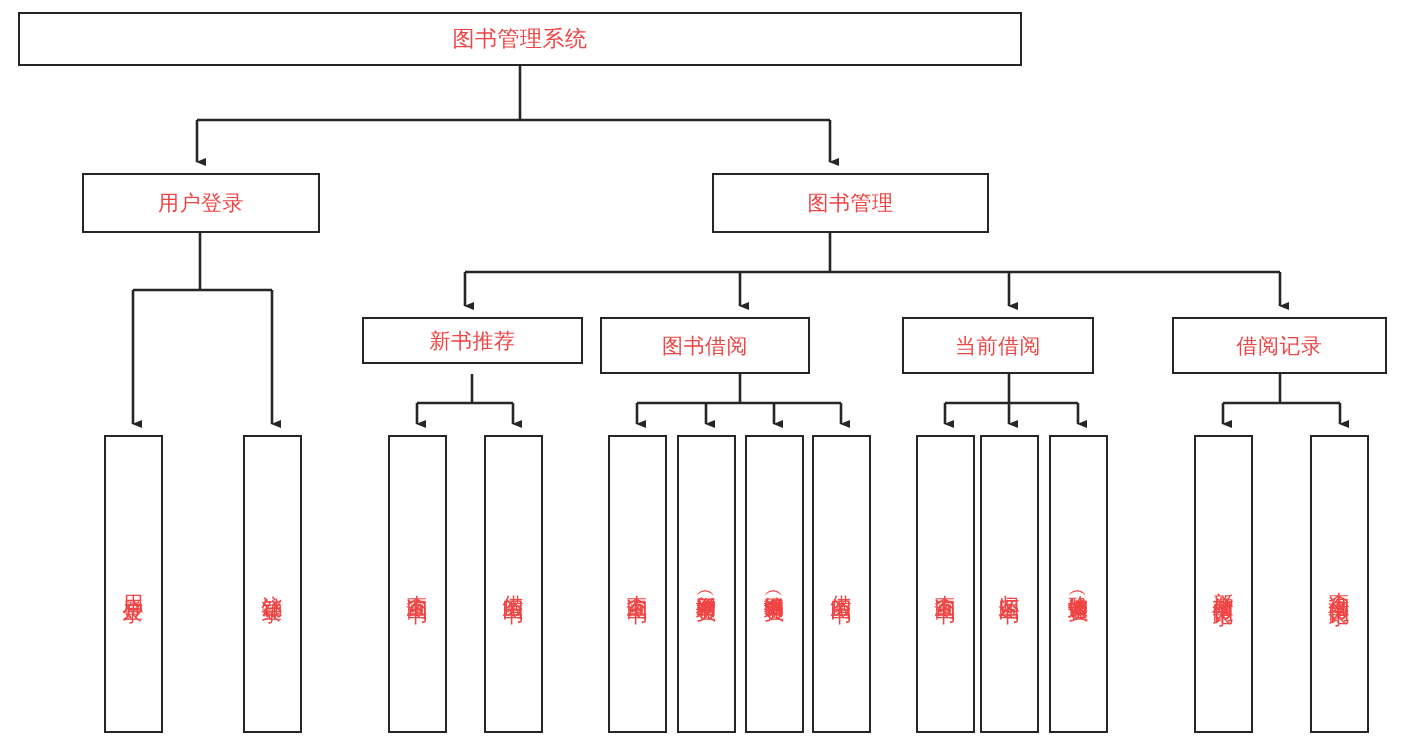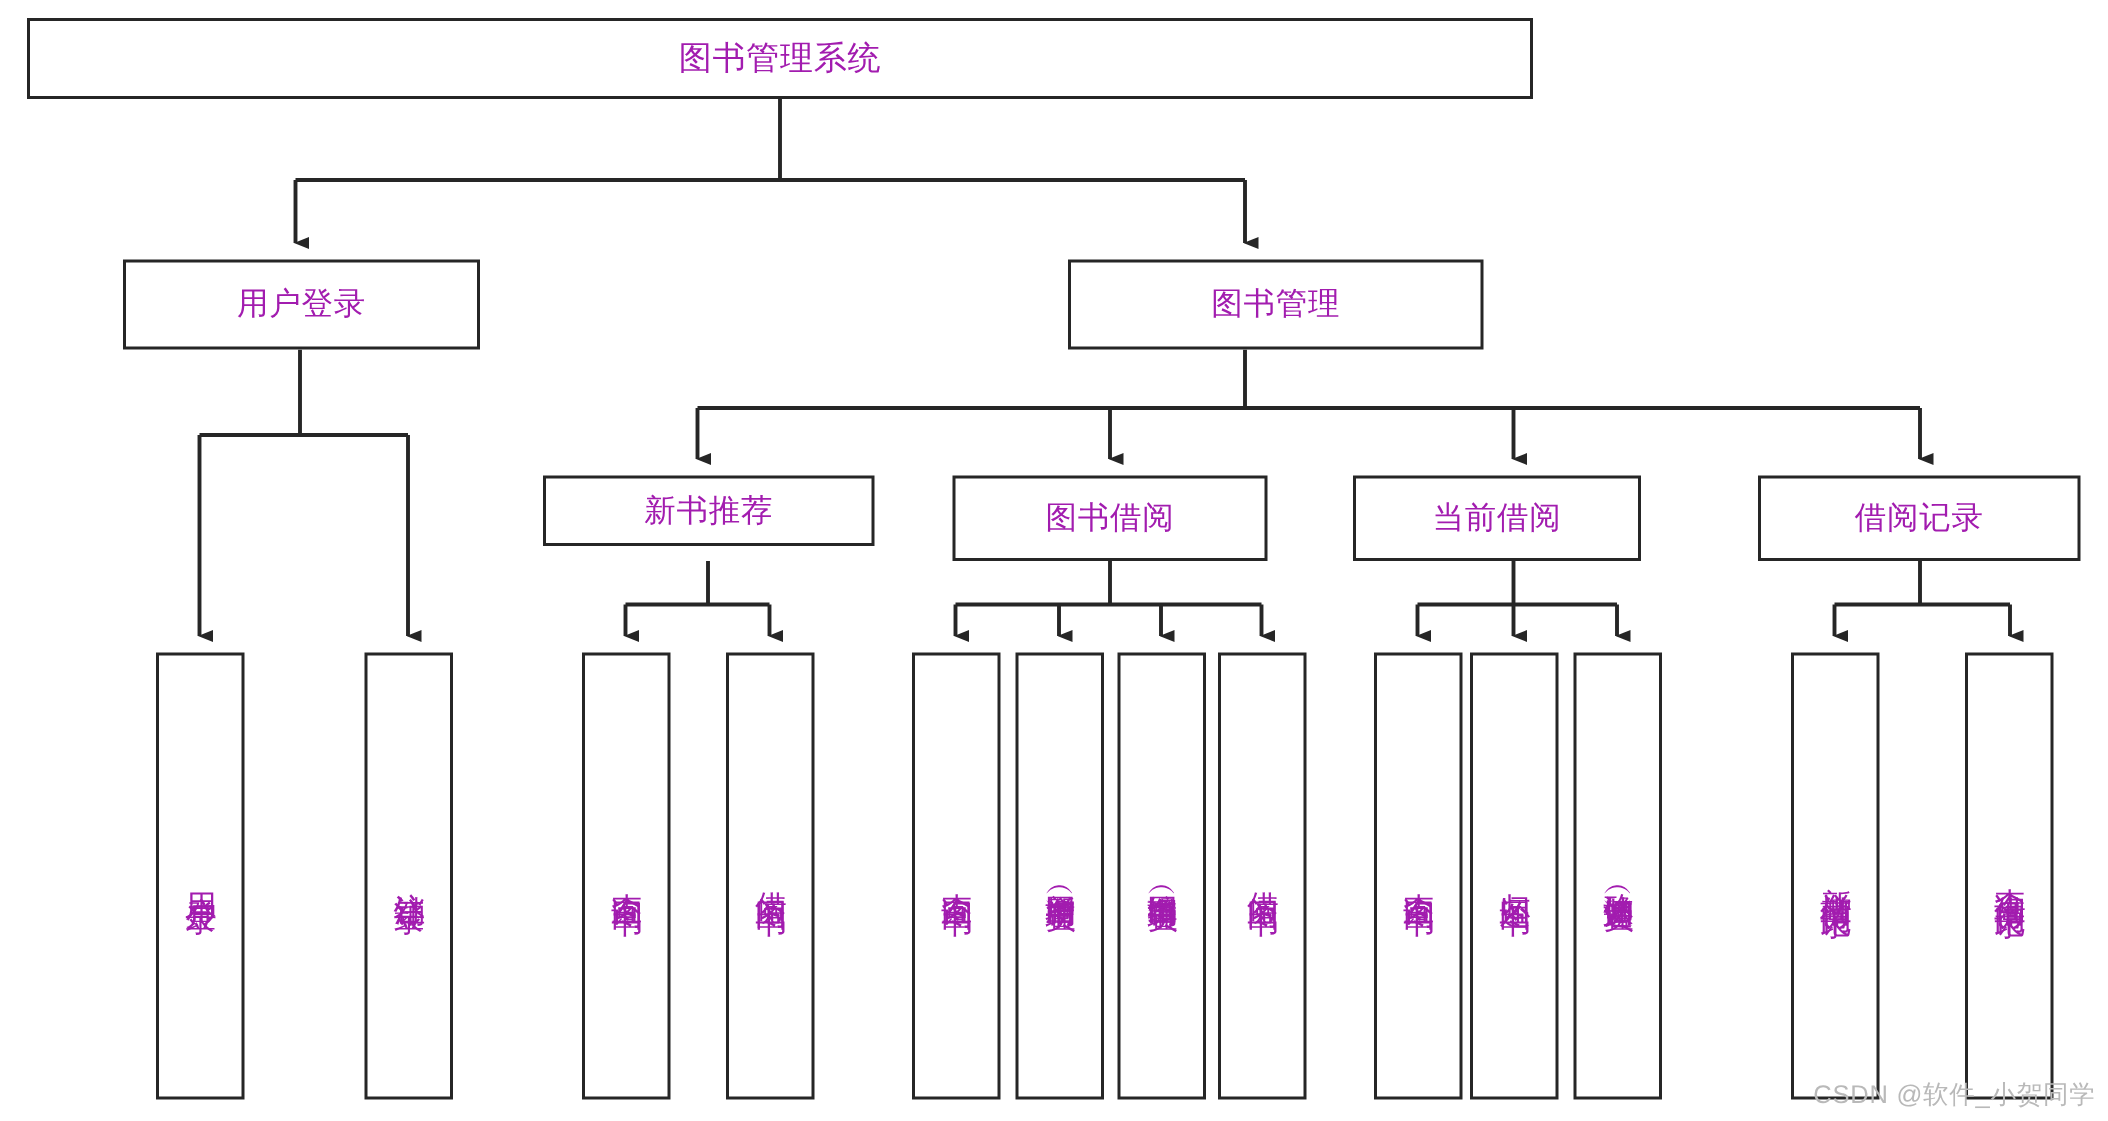--- a/index.html
+++ b/index.html
@@ -27,21 +27,21 @@
     pointer-events: none;
   }
   .node {
     position: absolute;
     box-sizing: border-box;
     background: #ffffff;
     border: 2px solid #262626;
     display: flex;
     align-items: center;
     justify-content: center;
-    color: #a21caf;
+    color: #ef4444;
     z-index: 2;
   }
   .node-label {
     font-size: 21px;
     line-height: 1.12;
     letter-spacing: 0.5px;
     white-space: nowrap;
   }
   .node.root .node-label { font-size: 22px; }
   .node.level2 .node-label { font-size: 21px; }
@@ -142,21 +142,21 @@
       </div>
       <div class="node level2" style="left: 712px; top: 173px; width: 277px; height: 60px;">
         <span class="node-label">图书管理</span>
       </div>
     </div>
 
   <div id="level3-layer">
       <div class="node level3" style="left: 362px; top: 317px; width: 221px; height: 47px;">
         <span class="node-label">新书推荐</span>
       </div>
-      <div class="node level3" style="left: 635px; top: 317px; width: 210px; height: 57px;">
+      <div class="node level3" style="left: 600px; top: 317px; width: 210px; height: 57px;">
         <span class="node-label">图书借阅</span>
       </div>
       <div class="node level3" style="left: 902px; top: 317px; width: 192px; height: 57px;">
         <span class="node-label">当前借阅</span>
       </div>
       <div class="node level3" style="left: 1172px; top: 317px; width: 215px; height: 57px; align-items: center;">
         <span class="node-label">借阅记录</span>
       </div>
     </div>
 
@@ -195,14 +195,13 @@
         <span class="node-label">确认归还（管理员）</span>
       </div>
       <div class="node leaf" style="left: 1194px; top: 435px; width: 59px; height: 298px;">
         <span class="node-label">新增借阅记录</span>
       </div>
       <div class="node leaf" style="left: 1310px; top: 435px; width: 59px; height: 298px;">
         <span class="node-label">查询借阅记录</span>
       </div>
     </div>
 
-  <div class="watermark">CSDN @软件_小贺同学</div>
 </div>
 
 </body></html>

